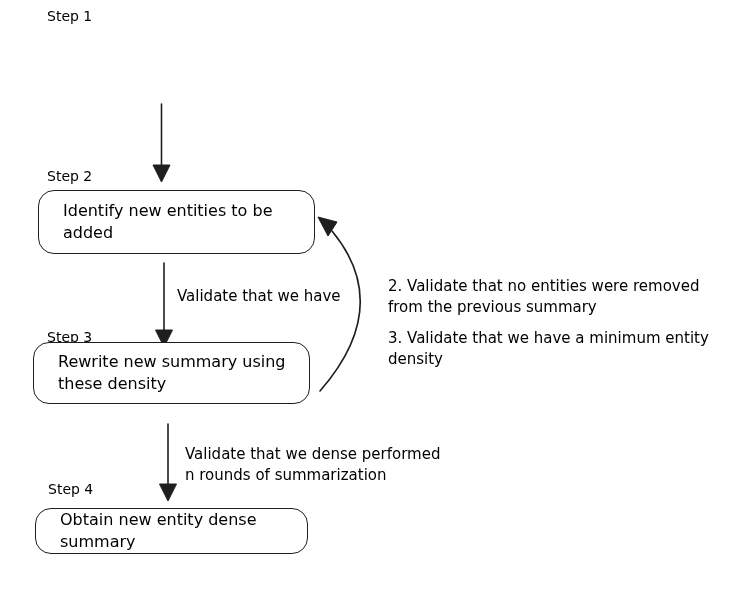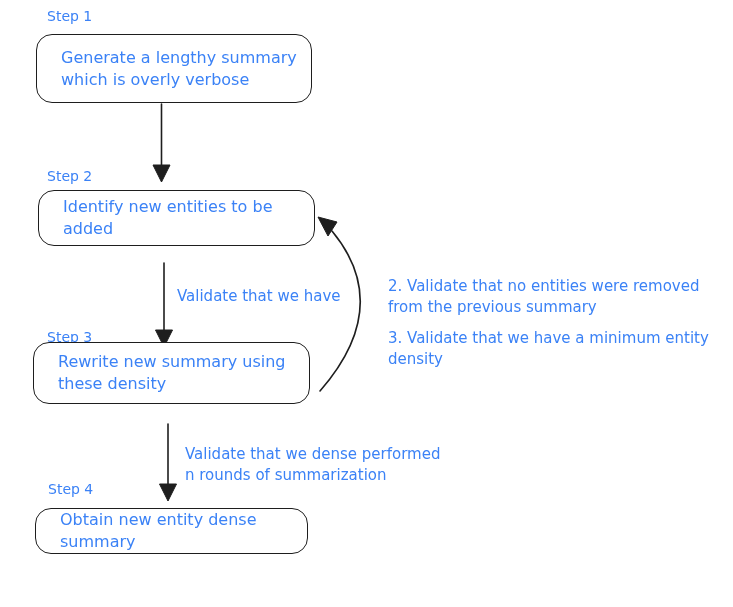--- a/index.html
+++ b/index.html
@@ -1,18 +1,18 @@
 <!DOCTYPE html>
 <html><head>
 <meta charset="utf-8">
 <style>
   html,body{margin:0;padding:0;background:#ffffff;}
   .canvas{
     position:relative;width:733px;height:607px;background:#ffffff;
-    font-family:"DejaVu Sans",sans-serif;color:#3b82f6;overflow:hidden;
+    font-family:"DejaVu Sans",sans-serif;color:#000000;overflow:hidden;
   }
   .arrows-layer{position:absolute;left:0;top:0;width:733px;height:607px;}
   .arrows-layer path,.arrows-layer line{stroke:#1e1e1e;stroke-width:1.6;fill:none;stroke-linecap:round;}
   .arrows-layer polygon{fill:#1e1e1e;stroke:#1e1e1e;stroke-width:1;stroke-linejoin:round;}
   .step-label{position:absolute;font-size:14px;line-height:16px;white-space:nowrap;}
   .node{
     position:absolute;border:1.7px solid #1e1e1e;border-radius:16px;background:#ffffff;
     box-sizing:border-box;display:flex;flex-direction:column;justify-content:center;
     padding-left:24px;padding-right:8px;
   }
@@ -40,27 +40,23 @@
       <line x1="168" y1="424" x2="168" y2="484"></line>
       <polygon points="168,501 159.5,484 176.5,484"></polygon>
     </g>
     <g>
       <path d="M 320 391 Q 394 306 332 231"></path>
       <polygon points="318,217 337,222 328,236"></polygon>
     </g>
   </svg>
 
   <div class="step-label" style="left:47px;top:8px">Step 1</div>
-  <div class="node" style="left:36px;top:34px;width:276px;height:69px">
-    <div class="node-line">Generate a lengthy summary</div>
-    <div class="node-line">which is overly verbose</div>
-  </div>
 
   <div class="step-label" style="left:47px;top:168px">Step 2</div>
-  <div class="node" style="left:38px;top:190px;width:277px;height:56px">
+  <div class="node" style="left:38px;top:190px;width:277px;height:64px">
     <div class="node-line">Identify new entities to be</div>
     <div class="node-line">added</div>
   </div>
 
   <div class="edge-label" style="left:177px;top:286px">
     <div class="lbl-line">Validate that we have</div>
   </div>
 
   <div class="step-label" style="left:47px;top:329px">Step 3</div>
   <div class="node" style="left:33px;top:342px;width:277px;height:62px">

